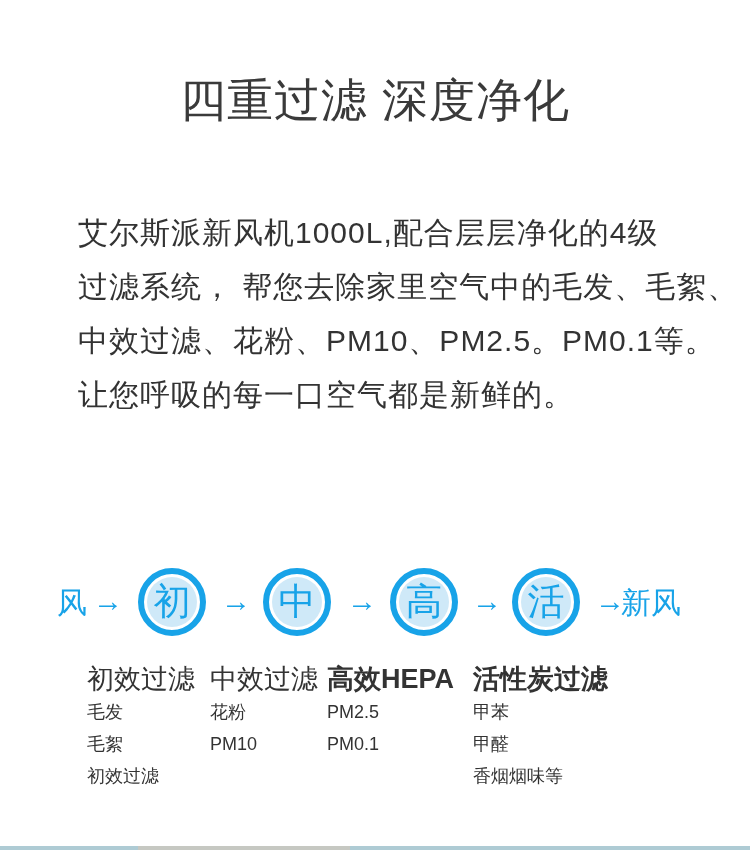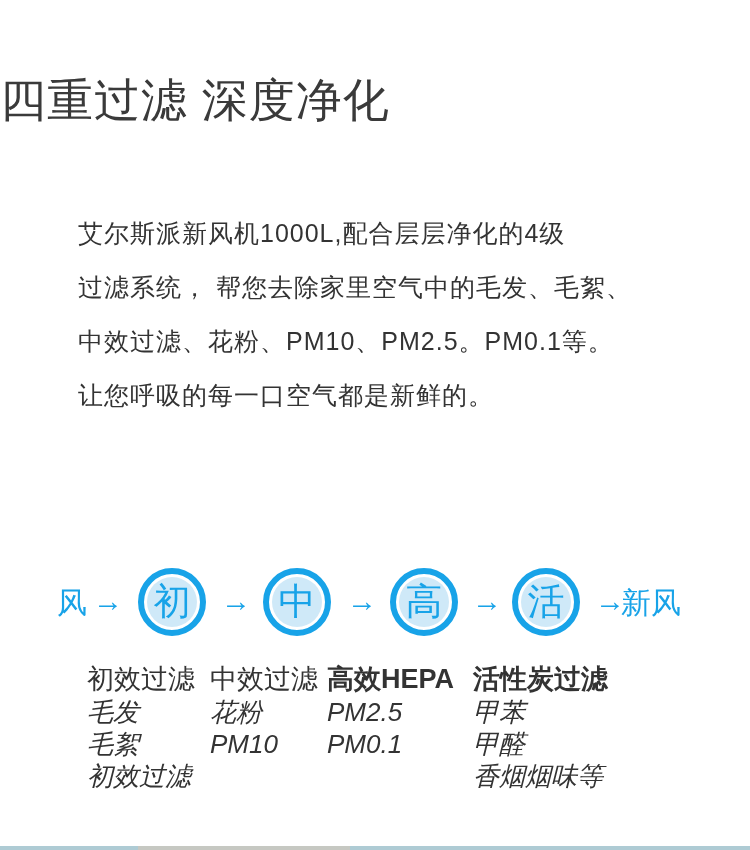--- a/index.html
+++ b/index.html
@@ -9,35 +9,35 @@
     height: 850px;
     background: #ffffff;
     overflow: hidden;
     font-family: "Liberation Sans", sans-serif;
   }
   .title {
     position: absolute;
     left: 0; top: 72px;
     width: 100%;
     margin: 0;
-    text-align: left;
+    text-align: center;
     font-size: 46px;
     line-height: 56px;
     font-weight: 500;
     letter-spacing: 1px;
     color: var(--title-text, #3a3a3a);
   }
   .para {
     position: absolute;
     left: 78px; top: 206px;
     width: 650px;
     color: var(--body-text, #333333);
   }
   .para-line {
-    font-size: 25px;
+    font-size: 30px;
     line-height: 54px;
     letter-spacing: 1px;
     white-space: nowrap;
   }
   .flow {
     position: absolute;
     left: 0; top: 567px;
     width: 750px; height: 72px;
   }
   .flow-label {
@@ -91,24 +91,23 @@
     width: 190px;
     color: var(--body-text, #333333);
   }
   .col-title {
     font-size: 27px;
     line-height: 34px;
     white-space: nowrap;
   }
   .col-title.bold { font-weight: bold; }
   .col-item {
-    font-size: 26px;
+    font-size: 18px;
     line-height: 32px;
     white-space: nowrap;
-    font-style: italic;
   }
   .bottom-band {
     position: absolute;
     left: 0; bottom: 0;
     width: 750px; height: 4px;
   }
   .band-seg { position: absolute; top: 0; height: 4px; }
   .seg-a { left: 0;   width: 138px; background: var(--band-blue, #aecbd4); }
   .seg-b { left: 138px; width: 212px; background: var(--band-gray, #c6c8c2); }
   .seg-c { left: 350px; width: 400px; background: var(--band-blue, #aecbd4); }

